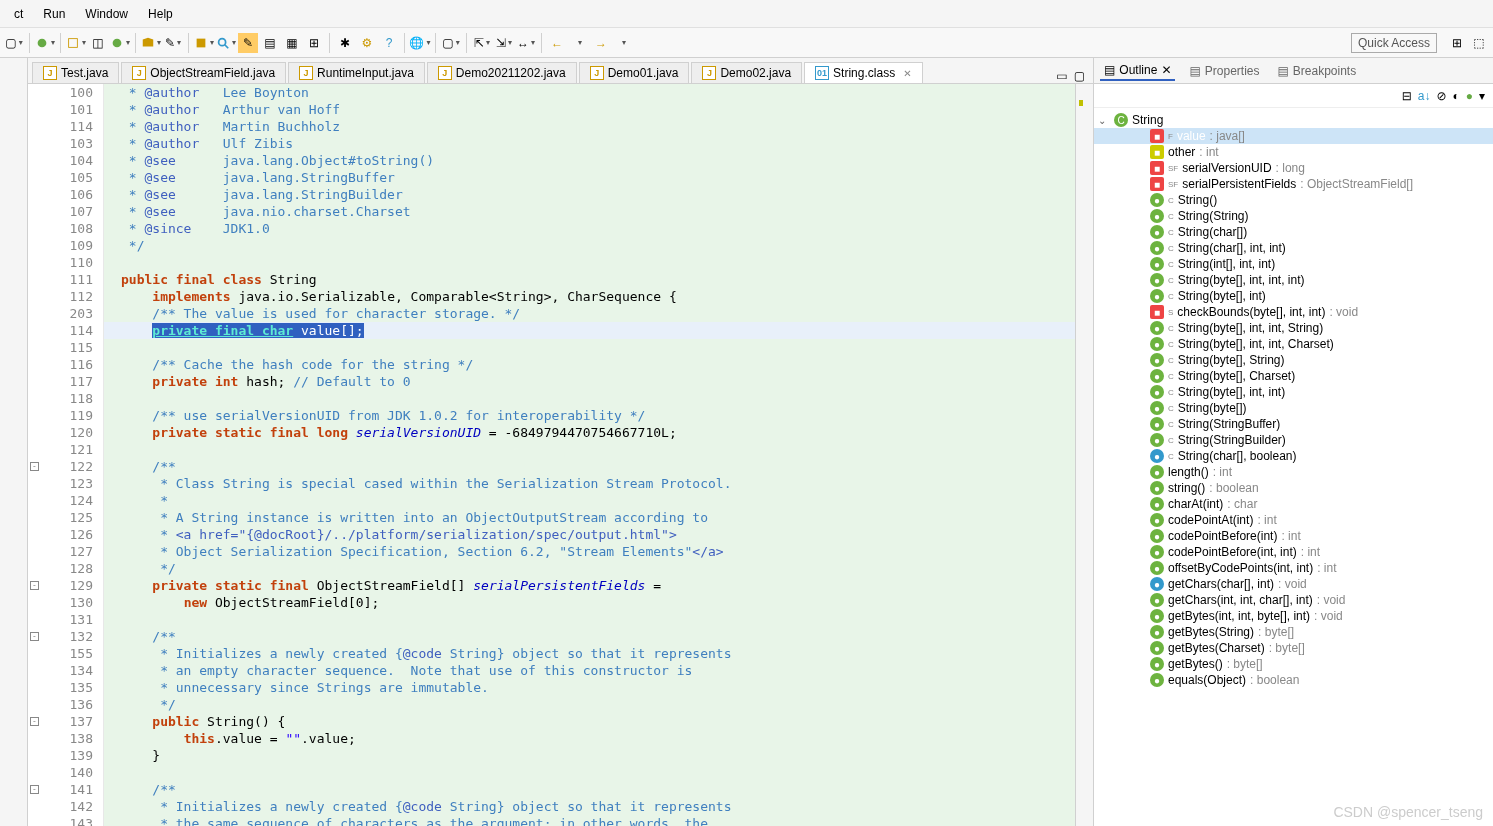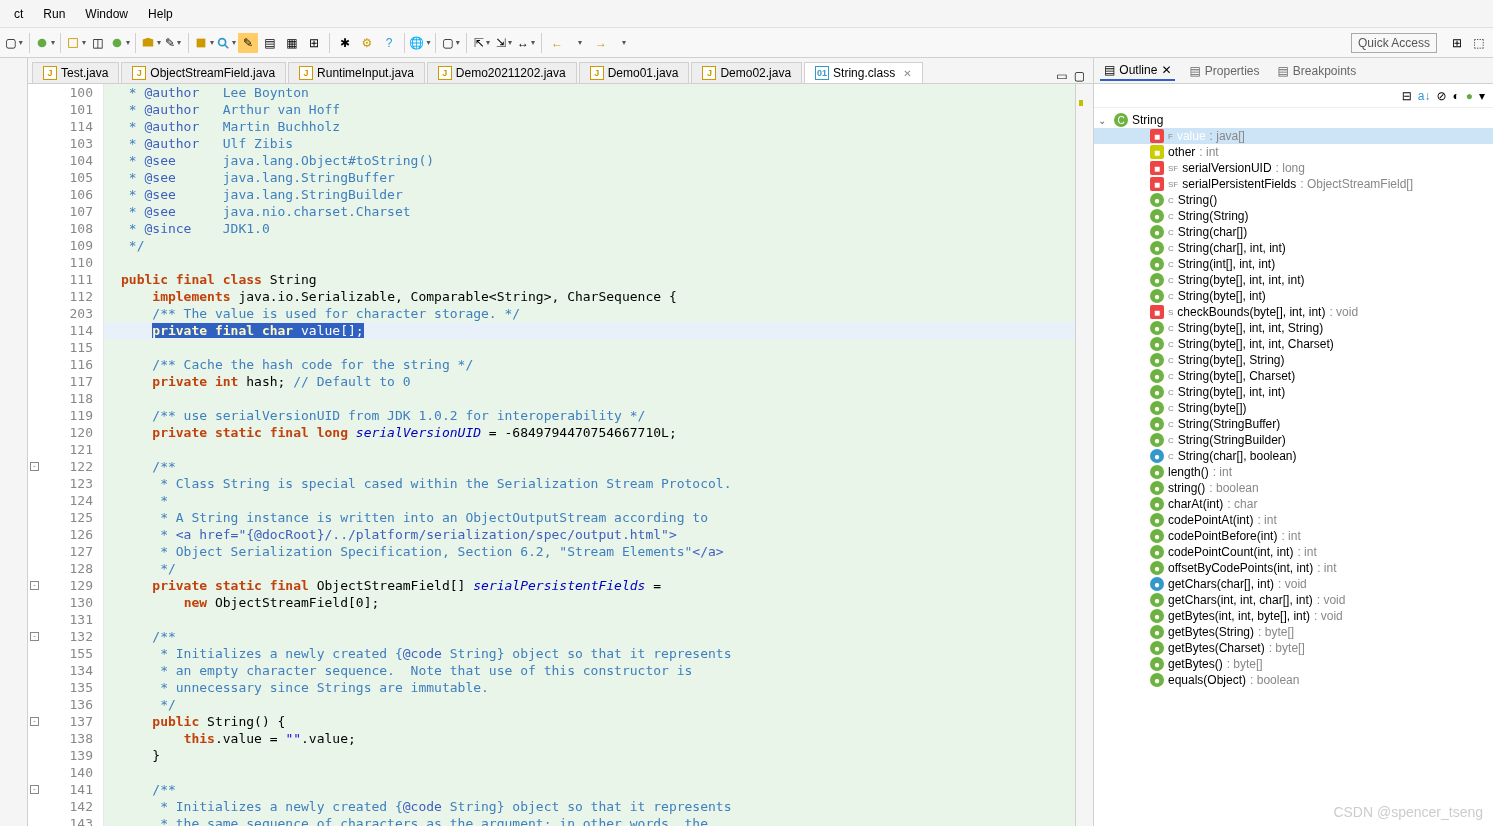--- a/index.html
+++ b/index.html
@@ -25,21 +25,21 @@
 .fold { position: absolute; left: 2px; width: 9px; height: 9px; border: 1px solid #888; top: 4px; font-size: 8px; line-height: 7px; text-align: center; color: #888; }
 .code { flex: 1; font-family: Consolas, monospace; font-size: 13px; background: #e8f5e8; overflow-x: hidden; position: relative; white-space: pre; }
 .code-line { height: 17px; line-height: 17px; padding-left: 17px; }
 .code-line.curr { background: #e8f0fa; }
 .kw { color: #c2410c; font-weight: bold; }
 .cm { color: #3f7fbf; }
 .str { color: #2a00ff; }
 .fld { color: #0000c0; font-style: italic; }
 .tag { color: #3f5fbf; }
 .sel { background: #3060c0; color: #fff; }
-.sel .kw { color: #fef9c3; }
+.sel .kw { color: #5eead4; text-decoration: underline; }
 .vscroll { width: 18px; background: #f5f5f5; border-left: 1px solid #d0d0d0; position: relative; }
 .vscroll .mark { position: absolute; width: 4px; height: 6px; background: #c0c000; left: 3px; }
 .outline-panel { width: 400px; border-left: 1px solid #d0d0d0; display: flex; flex-direction: column; background: #fff; }
 .view-tabs { height: 26px; display: flex; align-items: center; background: #f5f5f5; border-bottom: 1px solid #d0d0d0; padding: 0 6px; gap: 10px; }
 .view-tab { display: flex; align-items: center; gap: 4px; padding: 2px 4px; color: #666; cursor: pointer; }
 .view-tab.active { color: #000; border-bottom: 2px solid #3060c0; }
 .o-toolbar { height: 24px; display: flex; justify-content: flex-end; align-items: center; gap: 6px; padding: 0 8px; border-bottom: 1px solid #eee; }
 .o-tree { flex: 1; overflow-y: auto; padding: 4px 0; }
 .o-item { display: flex; align-items: center; gap: 4px; padding: 1px 4px; font-size: 12px; cursor: pointer; }
 .o-item.sel { background: #cde4f7; }
@@ -411,21 +411,21 @@
         </div>
         <div class="o-item d2">
           <span class="tw"></span>
           <span class="o-icon ic-meth-g">●</span>
           <span>codePointBefore(int)</span>
           <span class="o-type"> : int</span>
         </div>
         <div class="o-item d2">
           <span class="tw"></span>
           <span class="o-icon ic-meth-g">●</span>
-          <span>codePointCount(int, int)</span>
+          <span>codePointBefore(int, int)</span>
           <span class="o-type"> : int</span>
         </div>
         <div class="o-item d2">
           <span class="tw"></span>
           <span class="o-icon ic-meth-g">●</span>
           <span>offsetByCodePoints(int, int)</span>
           <span class="o-type"> : int</span>
         </div>
         <div class="o-item d2">
           <span class="tw"></span>

